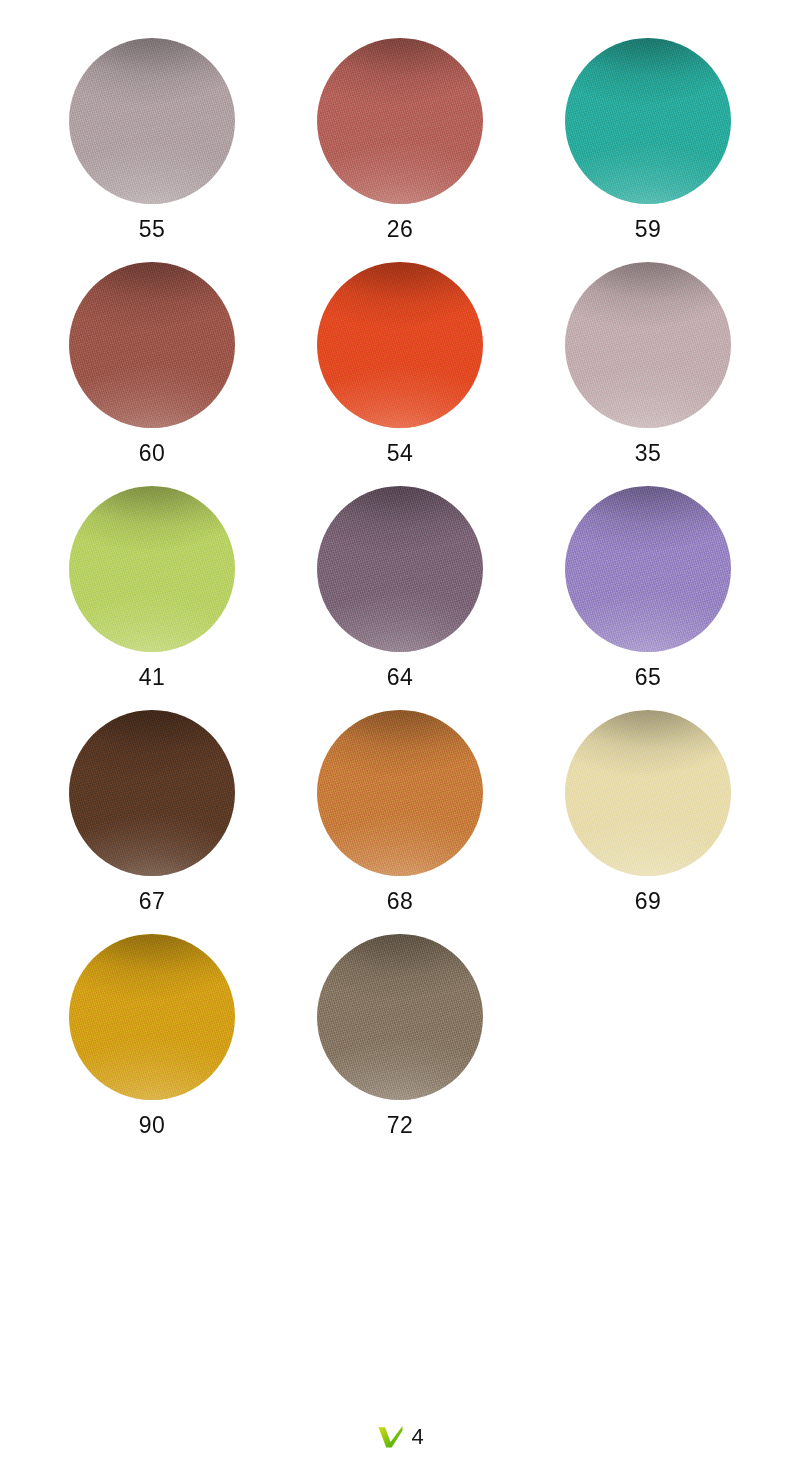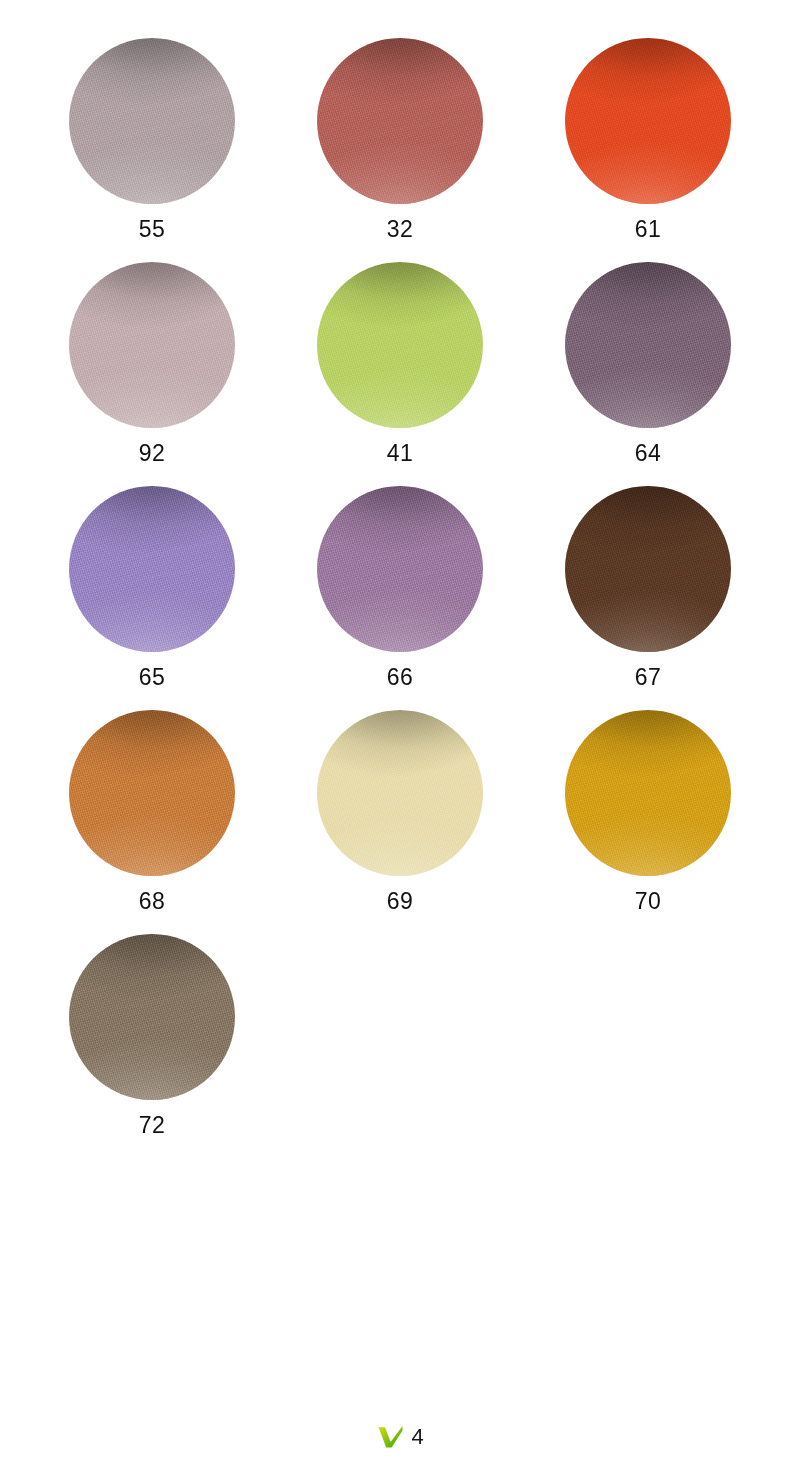--- a/index.html
+++ b/index.html
@@ -157,37 +157,49 @@
       </div>
       <div class="swatch-label">55</div>
     </div>
 
 
 
     <div class="swatch-cell">
       <div class="swatch-disc-wrap">
         <div class="swatch-disc" style="background-color: rgb(181, 98, 90);"></div>
       </div>
-      <div class="swatch-label">32</div>
-    </div>
-
-
+      <div class="swatch-label">26</div>
+    </div>
+
+    <div class="swatch-cell">
+      <div class="swatch-disc-wrap">
+        <div class="swatch-disc" style="background-color: rgb(42, 171, 157);"></div>
+      </div>
+      <div class="swatch-label">59</div>
+    </div>
+
+    <div class="swatch-cell">
+      <div class="swatch-disc-wrap">
+        <div class="swatch-disc" style="background-color: rgb(157, 87, 75);"></div>
+      </div>
+      <div class="swatch-label">60</div>
+    </div>
 
     <div class="swatch-cell">
       <div class="swatch-disc-wrap">
         <div class="swatch-disc" style="background-color: rgb(227, 74, 34);"></div>
       </div>
-      <div class="swatch-label">61</div>
+      <div class="swatch-label">54</div>
     </div>
 
     <div class="swatch-cell">
       <div class="swatch-disc-wrap">
         <div class="swatch-disc" style="background-color: rgb(195, 174, 176);"></div>
       </div>
-      <div class="swatch-label">92</div>
+      <div class="swatch-label">35</div>
     </div>
 
     <div class="swatch-cell">
       <div class="swatch-disc-wrap">
         <div class="swatch-disc" style="background-color: rgb(185, 210, 100);"></div>
       </div>
       <div class="swatch-label">41</div>
     </div>
 
     <div class="swatch-cell">
@@ -197,26 +209,20 @@
       <div class="swatch-label">64</div>
     </div>
 
     <div class="swatch-cell">
       <div class="swatch-disc-wrap">
         <div class="swatch-disc" style="background-color: rgb(152, 133, 195);"></div>
       </div>
       <div class="swatch-label">65</div>
     </div>
 
-    <div class="swatch-cell">
-      <div class="swatch-disc-wrap">
-        <div class="swatch-disc" style="background-color: rgb(156, 122, 160);"></div>
-      </div>
-      <div class="swatch-label">66</div>
-    </div>
 
     <div class="swatch-cell">
       <div class="swatch-disc-wrap">
         <div class="swatch-disc" style="background-color: rgb(92, 58, 38);"></div>
       </div>
       <div class="swatch-label">67</div>
     </div>
 
     <div class="swatch-cell">
       <div class="swatch-disc-wrap">
@@ -229,21 +235,21 @@
       <div class="swatch-disc-wrap">
         <div class="swatch-disc" style="background-color: rgb(232, 220, 172);"></div>
       </div>
       <div class="swatch-label">69</div>
     </div>
 
     <div class="swatch-cell">
       <div class="swatch-disc-wrap">
         <div class="swatch-disc" style="background-color: rgb(211, 160, 23);"></div>
       </div>
-      <div class="swatch-label">70</div>
+      <div class="swatch-label">90</div>
     </div>
 
 
     <div class="swatch-cell">
       <div class="swatch-disc-wrap">
         <div class="swatch-disc" style="background-color: rgb(135, 119, 100);"></div>
       </div>
       <div class="swatch-label">72</div>
     </div>
 

